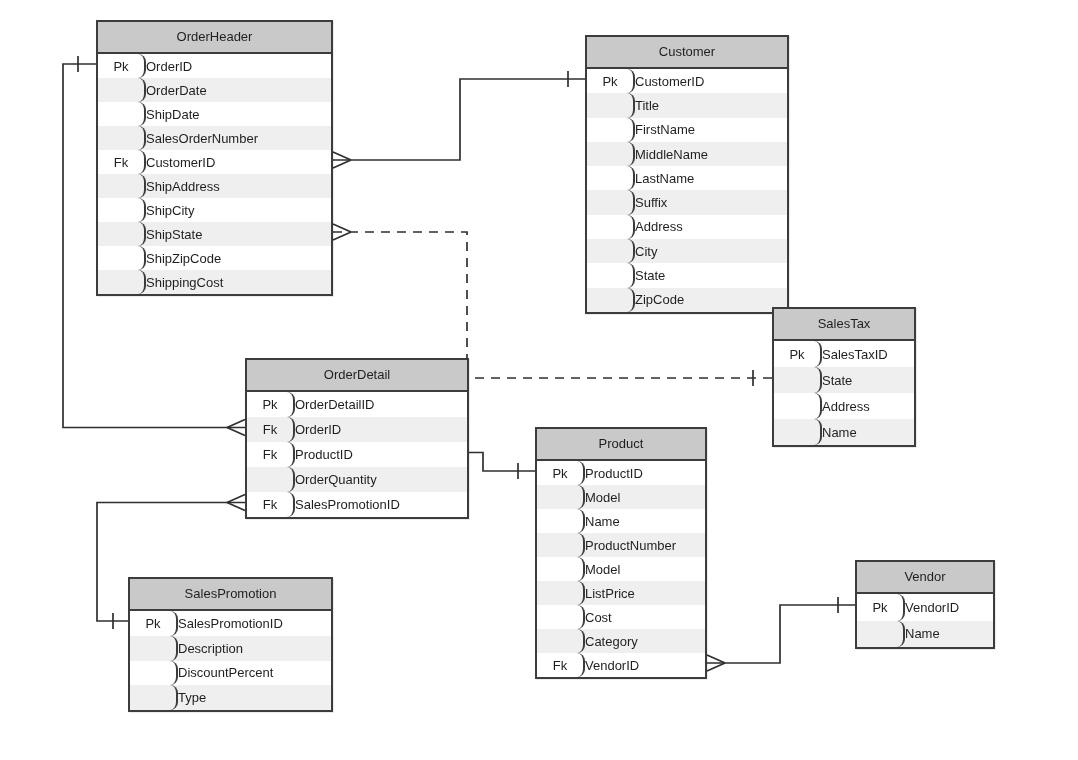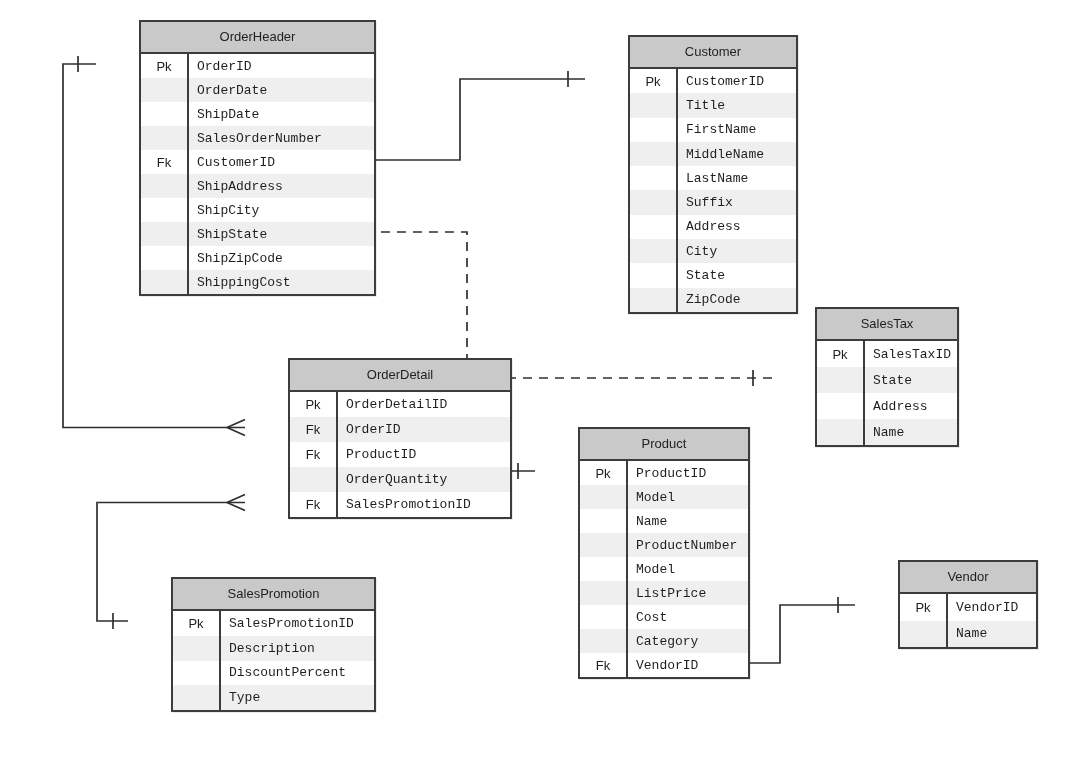--- a/index.html
+++ b/index.html
@@ -24,21 +24,20 @@
   .rel-line.dashed{stroke-dasharray:9 7;}
   .rel-marker{fill:none;stroke:var(--line-color);stroke-width:1.7;}
   .entity{
     position:absolute;
     box-sizing:border-box;
     border:2px solid var(--border-color);
     background:var(--row-fill);
     color:var(--text);
     font-size:13px;
     box-shadow:1px 1px 0 rgba(0,0,0,0.08);
-    margin-left:43px;
   }
   .entity-title{
     height:30px;
     line-height:30px;
     text-align:center;
     background:var(--header-fill);
     border-bottom:2px solid var(--border-color);
     font-size:13px;
     white-space:nowrap;
     overflow:hidden;
@@ -49,28 +48,27 @@
     background:var(--row-fill);
     align-items:stretch;
   }
   .field-row:nth-child(even){background:var(--row-alt-fill);}
   .key-cell{
     flex:0 0 48px;
     width:48px;
     border-right:2px solid var(--border-color);
     display:flex;align-items:center;justify-content:center;
     box-sizing:border-box;
+    border-radius:8px;
   }
   .name-cell{
     flex:1 1 auto;
     display:flex;align-items:center;
-    padding-left:8px;
     white-space:nowrap;
     overflow:hidden;
-    font-family:Liberation Mono, monospace;
   }
 </style>
 </head>
 <body>
 
 <div id="canvas">
 
   <svg id="connector-layer" width="1078" height="760" viewBox="0 0 1078 760" xmlns="http://www.w3.org/2000/svg">
 
     <g>
@@ -149,21 +147,21 @@
           <span class="key-cell"></span>
           <span class="name-cell">ShipZipCode</span>
         </div>
         <div class="field-row">
           <span class="key-cell"></span>
           <span class="name-cell">ShippingCost</span>
         </div>
       </div>
   </div>
 
-  <div class="entity" style="left:585px;top:35px;width:170px;--row-h:24.3px">
+  <div class="entity" style="left:585px;top:35px;width:204px;--row-h:24.3px">
     <div class="entity-title">Customer</div>
     <div class="entity-rows">
         <div class="field-row">
           <span class="key-cell">Pk</span>
           <span class="name-cell">CustomerID</span>
         </div>
         <div class="field-row">
           <span class="key-cell"></span>
           <span class="name-cell">Title</span>
         </div>

